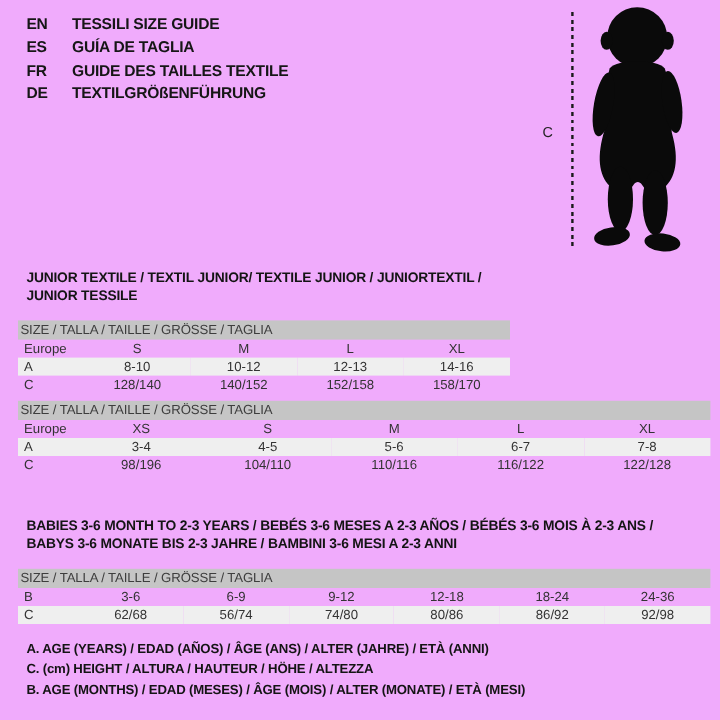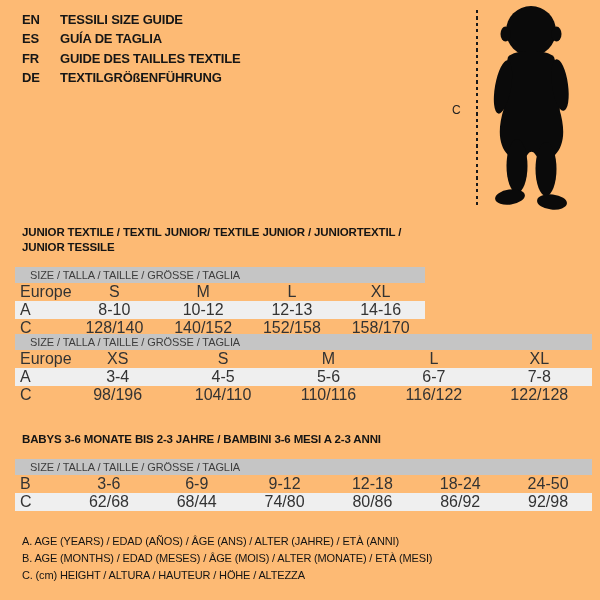--- a/index.html
+++ b/index.html
@@ -1,20 +1,20 @@
 <!DOCTYPE html>
 <html><head>
 <meta charset="utf-8">
 <style>
   * { margin: 0; padding: 0; box-sizing: border-box; }
   html,body { background:#ffffff; }
   .page {
     position: relative;
     width: 600px; height: 600px;
-    background: #fdba74;
+    background: #f0abfc;
     font-family: "Liberation Sans", sans-serif;
     color: #2e2e2e;
     overflow: hidden;
   }
 
   
   .lang-header { position: absolute; left: 22px; top: 10px; }
   .lang-row { display: flex; line-height: 19.3px; font-size: 13px; font-weight: bold; color: #161616; letter-spacing: -0.2px; }
   .lang-code { width: 38px; flex: 0 0 38px; }
 
@@ -31,32 +31,32 @@
   .size-section { position: absolute; left: 15px; }
   .sec-junior   { top: 215px; width: 410px; }
   .sec-children { top: 322px; width: 577px; }
   .sec-babies   { top: 422px; width: 577px; }
 
   .sec-title { font-size: 11.5px; font-weight: bold; color: #141414; line-height: 15px; letter-spacing: -0.15px; padding-left: 7px; margin-top: 10px; }
   .sec-title sub { font-size: 8px; }
 
   table.size-table { border-collapse: collapse; table-layout: fixed; width: 100%; margin-top: 12px; }
   .size-table th, .size-table td {
-    font-size: 16px; font-weight: normal; height: 15px; padding: 0;
+    font-size: 11px; font-weight: normal; height: 15px; padding: 0;
     text-align: center; vertical-align: middle; color: #333; white-space: nowrap;
   }
   .size-table .size-bar {
-    text-align: left; padding-left: 15px; height: 16px;
+    text-align: left; padding-left: 2px; height: 16px;
     font-size: 11px; color: #3d3d3d; letter-spacing: -0.1px;
   }
   .size-table .row-label { text-align: left; padding-left: 5px; color: #333; }
 
   
   .footnotes { position: absolute; left: 22px; top: 533px; }
-  .footnote { font-size: 11px; font-weight: normal; color: #141414; line-height: 17px; letter-spacing: -0.15px; }
+  .footnote { font-size: 11px; font-weight: bold; color: #141414; line-height: 17px; letter-spacing: -0.15px; }
 </style>
 </head>
 <body>
 
 <div class="page">
 
   <div class="lang-header" id="lang-header">
       <div class="lang-row">
         <span class="lang-code">EN</span>
         <span>TESSILI SIZE GUIDE</span>
@@ -176,20 +176,21 @@
               <td>104/110</td>
               <td>110/116</td>
               <td>116/122</td>
               <td>122/128</td>
             </tr>
           </tbody>
         </table>
       </section>
       <section class="size-section sec-babies">
         <h2 class="sec-title">
+          <div><span>BABIES 3-6 MONTH TO 2-3 YEARS / BEBÉS 3-6 MESES A 2-3 AÑOS / BÉBÉS 3-6 MOIS À 2-3 ANS /</span></div>
           <div><span>BABYS 3-6 MONATE BIS 2-3 JAHRE / BAMBINI 3-6 MESI A 2-3 ANNI</span></div>
         </h2>
         <table class="size-table">
           <colgroup>
             <col style="width: 50px;">
             <col>
             <col>
             <col>
             <col>
             <col>
@@ -201,34 +202,34 @@
             </tr>
           </thead>
           <tbody>
             <tr>
               <td class="row-label">B</td>
               <td>3-6</td>
               <td>6-9</td>
               <td>9-12</td>
               <td>12-18</td>
               <td>18-24</td>
-              <td>24-50</td>
+              <td>24-36</td>
             </tr>
             <tr style="background: rgb(239, 239, 239);">
               <td class="row-label">C</td>
               <td>62/68</td>
-              <td>68/44</td>
+              <td>56/74</td>
               <td>74/80</td>
               <td>80/86</td>
               <td>86/92</td>
               <td>92/98</td>
             </tr>
           </tbody>
         </table>
       </section>
     </div>
 
   <div class="footnotes" id="footnotes">
       <div class="footnote">A. AGE (YEARS) / EDAD (AÑOS) / ÂGE (ANS) / ALTER (JAHRE) / ETÀ (ANNI)</div>
+      <div class="footnote">C. (cm) HEIGHT / ALTURA / HAUTEUR / HÖHE / ALTEZZA</div>
       <div class="footnote">B. AGE (MONTHS) / EDAD (MESES) / ÂGE (MOIS) / ALTER (MONATE) / ETÀ (MESI)</div>
-      <div class="footnote">C. (cm) HEIGHT / ALTURA / HAUTEUR / HÖHE / ALTEZZA</div>
     </div>
 </div>
 
 </body></html>

